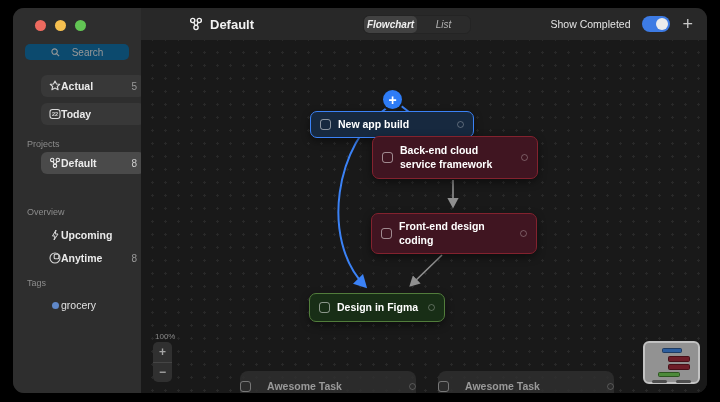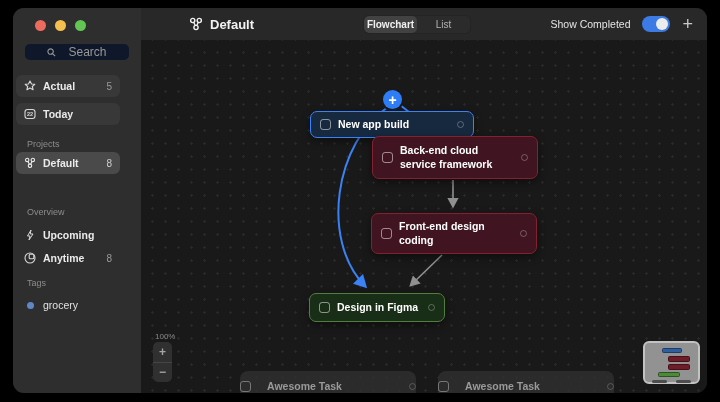--- a/index.html
+++ b/index.html
@@ -6,45 +6,45 @@
   html,body { width:720px; height:402px; background:#000; overflow:hidden;
               font-family:"Liberation Sans", sans-serif; }
   .window { position:absolute; left:13px; top:8px; width:694px; height:385px;
             border-radius:11px; overflow:hidden; display:flex; background:#191919; }
 
   
   .sidebar { position:relative; width:128px; flex:0 0 128px; background:#2e2e2e; }
   .lights { position:absolute; left:22px; top:12px; display:flex; gap:9px; }
   .light { width:11px; height:11px; border-radius:50%; }
   .searchbox { position:absolute; left:12px; top:36px; width:104px; height:16px;
-               background:#0f172a; border-radius:5px; display:flex; align-items:center;
-               justify-content:center; gap:12px; color:#989898; font-size:12px; }
-  .srow { position:absolute; left:3px; width:104px; height:22px; display:flex;
-          align-items:center; gap:7px; padding:0 8px; border-radius:6px;
+               background:#0c4a6e; border-radius:5px; display:flex; align-items:center;
+               justify-content:center; gap:12px; color:#989898; font-size:10px; }
+  .srow { position:absolute; left:28px; width:104px; height:22px; display:flex;
+          align-items:center; padding:0 8px; border-radius:6px;
           color:#eaeaea; font-size:10.5px; font-weight:700; }
   .srow.boxed { background:#383838; }
   .srow.selected { background:#4a4a4a; }
   .srow .count { margin-left:auto; color:#9a9a9a; font-weight:400; font-size:10px; }
   .srow.selected .count { color:#cfcfcf; }
   .seclabel { position:absolute; left:14px; color:#8c8c8c; font-size:9px; }
   .sicon { width:12px; height:12px; flex:0 0 12px; display:flex; align-items:center;
            justify-content:center; color:#d8d8d8; }
   .sicon svg { display:block; }
   .tagdot { width:7px; height:7px; border-radius:50%; background:#5f87c7; margin:0 2px 0 3px; }
 
   
   .main { flex:1; display:flex; flex-direction:column; min-width:0; }
   .titlebar { position:relative; height:32px; flex:0 0 32px; background:#282828;
               display:flex; align-items:center; }
   .titlegrp { display:flex; align-items:center; gap:7px; margin-left:48px;
               color:#f2f2f2; font-size:13px; font-weight:700; }
   .segcontrol { position:absolute; left:222px; top:7px; height:19px; background:#2b2b2b;
                 border-radius:6px; display:flex; overflow:hidden; border:1px solid #242424;}
   .seg { width:53px; display:flex; align-items:center; justify-content:center;
-         font-size:10px; color:#b3b3b3; }
+         font-size:10px; color:#b3b3b3;font-style:italic; }
   .seg.active { background:#424242; color:#f0f0f0; border-radius:5px; font-weight:700;}
   .rightgrp { margin-left:auto; display:flex; align-items:center; gap:12px; margin-right:14px; }
   .showlbl { color:#e4e4e4; font-size:10.5px; }
   .toggle { width:28px; height:16px; border-radius:8px; background:#3d7be4; position:relative; }
   .knob { position:absolute; right:2px; top:2px; width:12px; height:12px; border-radius:50%;
           background:#ececec; }
   .addbtn { color:#c9c9c9; font-size:18px; font-weight:300; line-height:16px; }
 
   
   .canvas { position:relative; flex:1; background:#191919; overflow:hidden;

